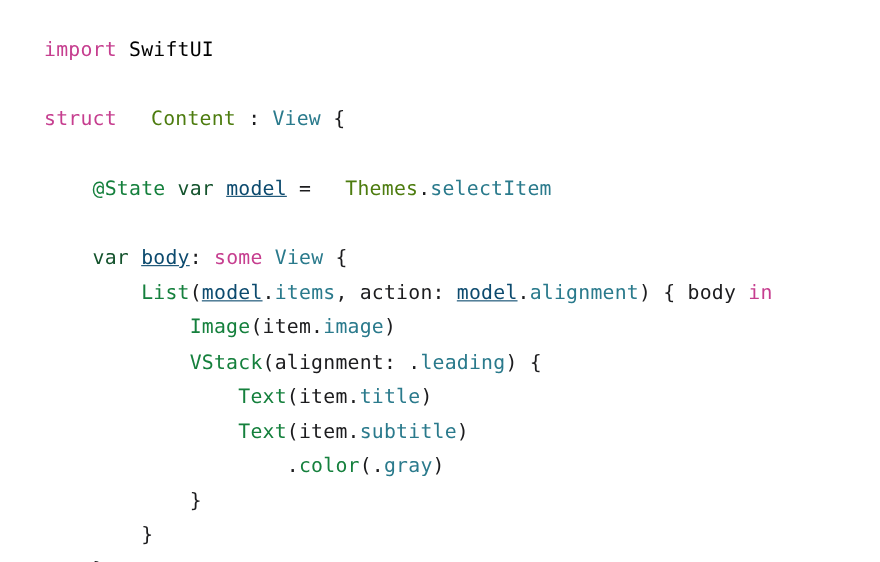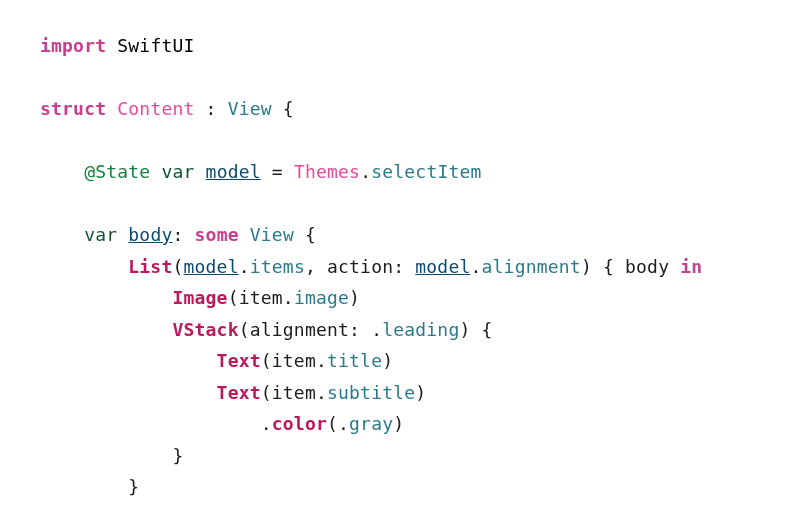--- a/index.html
+++ b/index.html
@@ -9,28 +9,28 @@
       font-family: "SF Mono", Menlo, Monaco, Consolas, "Courier New", monospace;
       font-size: 18px;
       line-height: 1.75;
       color: #1c1c1e;
       letter-spacing: 0.2px;
     }
     pre {
       margin: 0;
       white-space: pre;
     }
-    .kw-pink { color: #c63e8f; font-weight: 700; }
+    .kw-pink { color: #c63e8f; font-weight: 400; }
     .kw-type { color: #2a7a8c; }
     .kw-attr { color: #15803d; }
     .kw-var { color: #14532d; font-weight: 400; }
     .ident { color: #0c4a6e; text-decoration: underline; }
     .member { color: #2a7a8c; }
-    .struct { color: #ec4899; }
-    .func { color: #be185d; font-weight: bold; }
+    .struct { color: #4d7c0f; margin-left: 20px; }
+    .func { color: #15803d; }
     .plain { color: #000000; }
   </style>
 </head>
 <body>
 
 <pre><span><span class="kw-pink">import</span><span class="plain"> SwiftUI</span></span>
 <span></span>
 <span><span class="kw-pink">struct</span><span> </span><span class="struct">Content</span><span> : </span><span class="kw-type">View</span><span> {</span></span>
 <span></span>
 <span><span>    </span><span class="kw-attr">@State</span><span> </span><span class="kw-var">var</span><span> </span><span class="ident">model</span><span> = </span><span class="struct">Themes</span><span>.</span><span class="member">selectItem</span></span>

